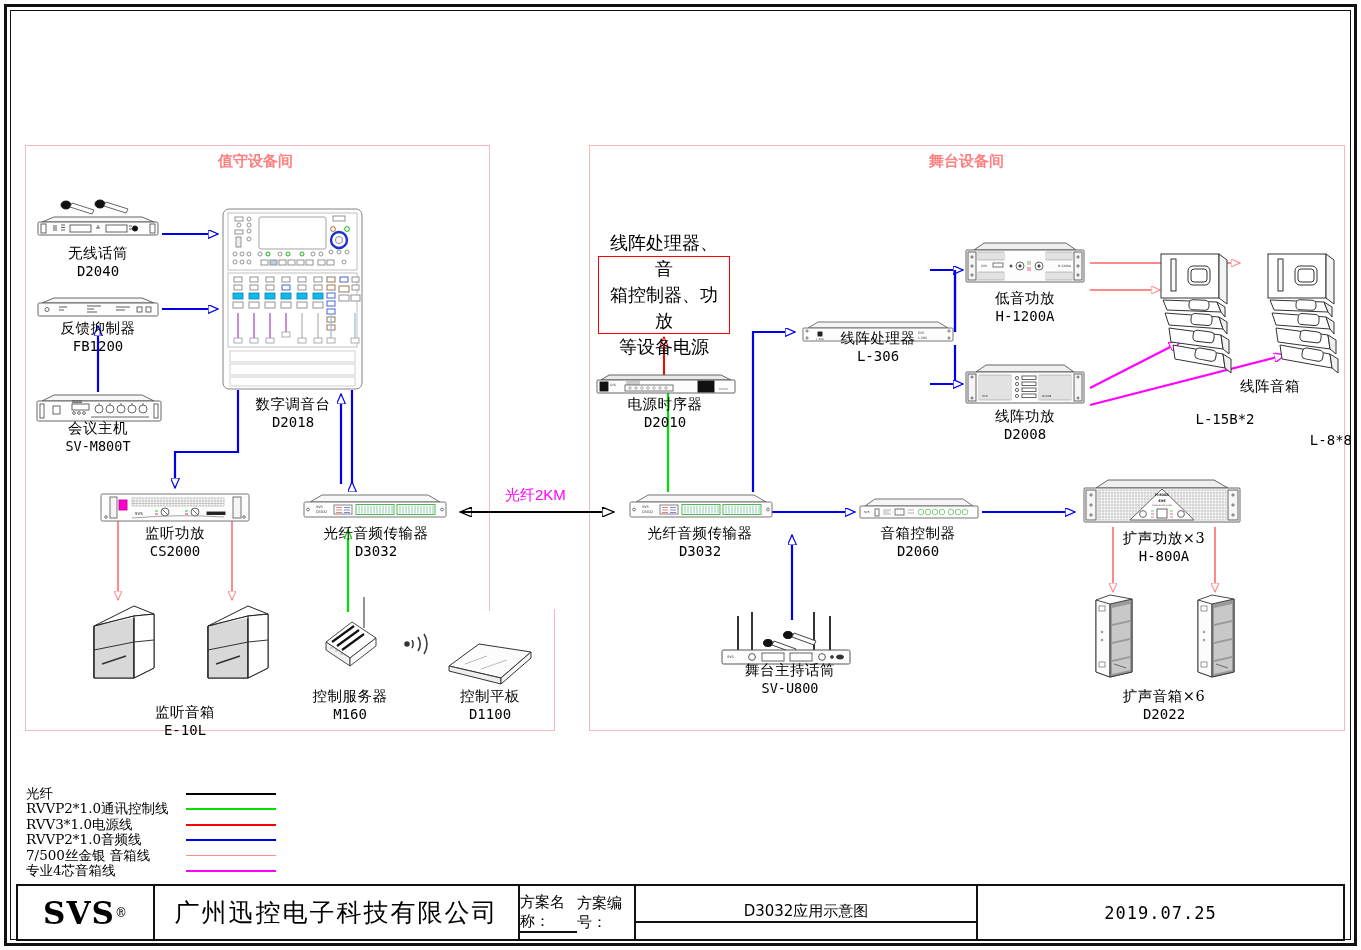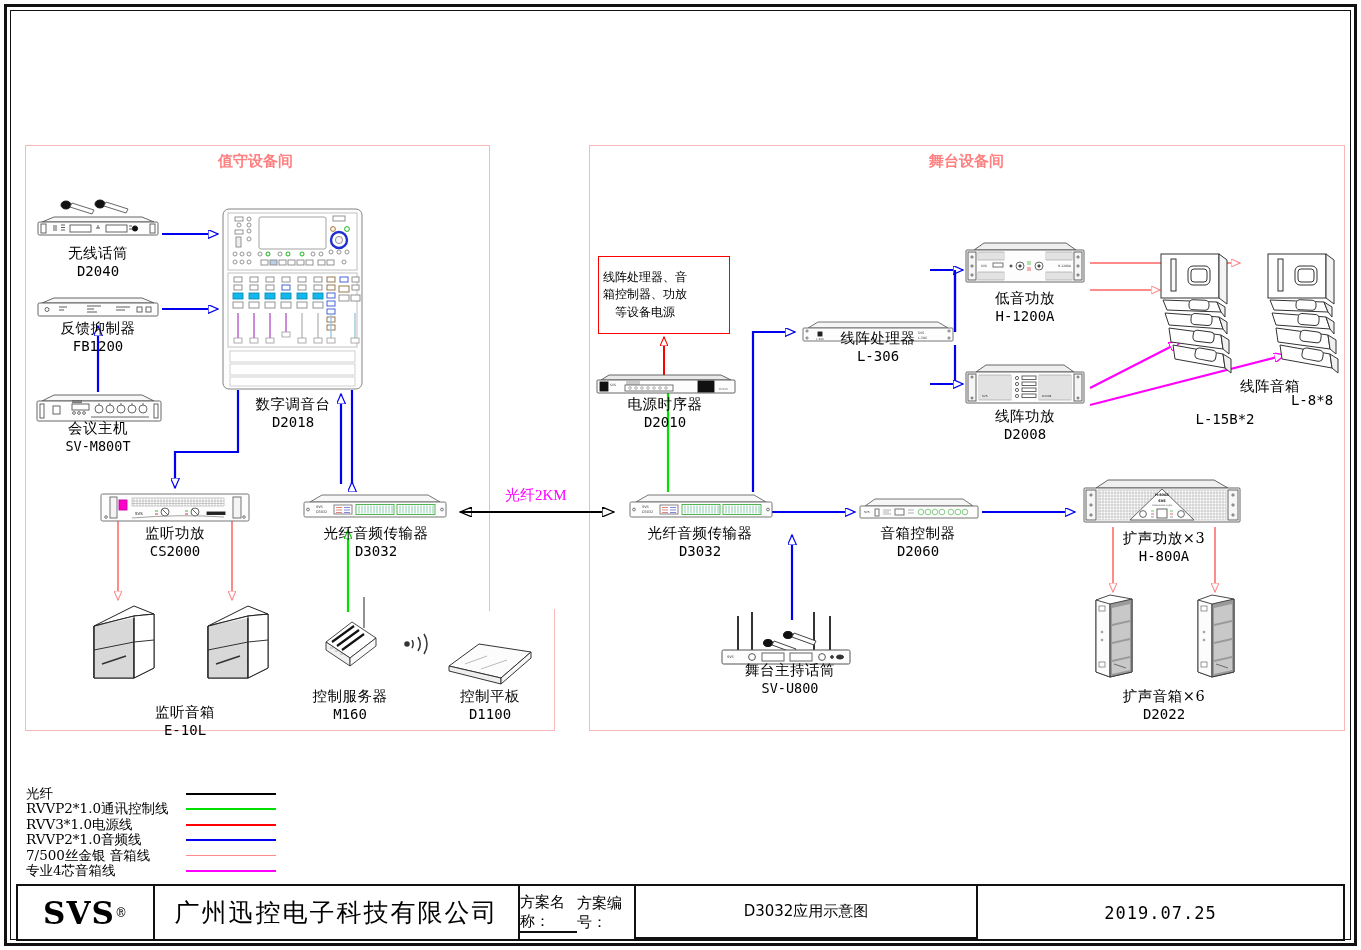--- a/index.html
+++ b/index.html
@@ -18,26 +18,26 @@
     font-family:Liberation Serif, serif;white-space:nowrap;}
 
   
   .lbl{position:absolute;text-align:center;white-space:nowrap;color:#000;
        font-family:"DejaVu Serif","Liberation Serif",serif;line-height:1.22;}
   .lbl .cn{display:block;font-size:14.5px;letter-spacing:.5px;}
   .lbl .mo{display:block;font-size:14px;font-family:"DejaVu Sans Mono","Liberation Mono",monospace;}
   .lbl.two-mo .mo{font-size:13.5px;}
 
   .redbox{position:absolute;border:1.6px solid #ff0000;box-sizing:border-box;background:#fff;
-    display:flex;align-items:center;justify-content:flex-start;text-align:center;
-    font-size:12px;line-height:1.45;color:#000;padding:3px 4px;
+    display:flex;align-items:center;justify-content:flex-end;text-align:center;
+    font-size:18px;line-height:1.45;color:#000;padding:3px 4px;
     font-family:"DejaVu Serif","Liberation Serif",serif;}
 
   .fiber-cap{position:absolute;color:#ff00ff;font-size:15px;white-space:nowrap;
-    font-family:Liberation Serif, serif;}
+    font-family:Liberation Sans, sans-serif;}
 
   
   svg.wires{position:absolute;left:0;top:0;width:1361px;height:950px;overflow:visible;}
 
   
   .eq{position:absolute;}
   .eq svg{display:block;}
 
   
   .legend{position:absolute;left:26px;top:786px;}
@@ -50,21 +50,21 @@
   .tb{position:absolute;left:16px;top:884px;width:1329px;height:57px;border:2.2px solid #111;box-sizing:border-box;display:flex;}
   .tb-cell{border-right:2.2px solid #111;box-sizing:border-box;display:flex;align-items:center;justify-content:center;}
   .tb-cell:last-child{border-right:none;}
   .tb-logo{width:137px;font-family:"DejaVu Serif","Liberation Serif",serif;font-weight:bold;font-size:31px;letter-spacing:1px;}
   .tb-logo sup{font-size:12px;font-weight:normal;vertical-align:super;}
   .tb-company{width:365px;font-size:25px;letter-spacing:2px;font-family:"DejaVu Serif","Liberation Serif",serif;}
   .tb-keys{width:116px;flex-direction:row;padding:0;}
   .tb-keys > div{flex:1;width:100%;display:flex;align-items:center;justify-content:center;
      font-size:15px;font-family:"DejaVu Sans","Liberation Sans",sans-serif;}
   .tb-keys > div:first-child{border-bottom:2.2px solid #111;}
-  .tb-vals{width:342px;flex-direction:column;padding:0;}
+  .tb-vals{width:342px;flex-direction:row;padding:0;}
   .tb-vals > div{flex:1;width:100%;display:flex;align-items:center;justify-content:center;
      font-size:15px;font-family:"DejaVu Sans","Liberation Sans",sans-serif;}
   .tb-vals > div:first-child{border-bottom:2.2px solid #111;}
   .tb-dkey{width:124px;font-size:15px;font-family:"DejaVu Sans","Liberation Sans",sans-serif;}
   .tb-dval{flex:1;font-size:17px;font-family:"DejaVu Sans Mono","Liberation Mono",monospace;letter-spacing:1px;}
 </style>
 </head>
 <body>
 
 <div id="root">
@@ -804,21 +804,21 @@
       </g>
     </svg>
   </div>
 
   <div class="lbl" style="left:1190px;top:378px;width:160px;">
     <span class="cn">线阵音箱</span>
   </div>
   <div class="lbl" style="left:1180px;top:411px;width:90px;">
     <span class="mo">L-15B*2</span>
   </div>
-  <div class="lbl" style="left:1272px;top:392px;width:80px;">
+  <div class="lbl" style="left:1272px;top:432px;width:80px;text-align:right;">
     <span class="mo">L-8*8</span>
   </div>
 
   <div class="eq" style="left:855px;top:496px;">
     <svg width="128" height="26" viewBox="0 0 128 26">
       <g stroke="#666" fill="#fff" stroke-width="0.9">
         <path d="M10,10 L20,3 L108,3 L118,10 z" fill="#f6f6f6"></path>
         <rect x="5" y="10" width="118" height="12" rx="1" fill="#fdfdfd"></rect>
         <g font-family="DejaVu Sans" font-size="2.8" fill="#333" stroke="none">
             <text x="9" y="17">SVS</text>

